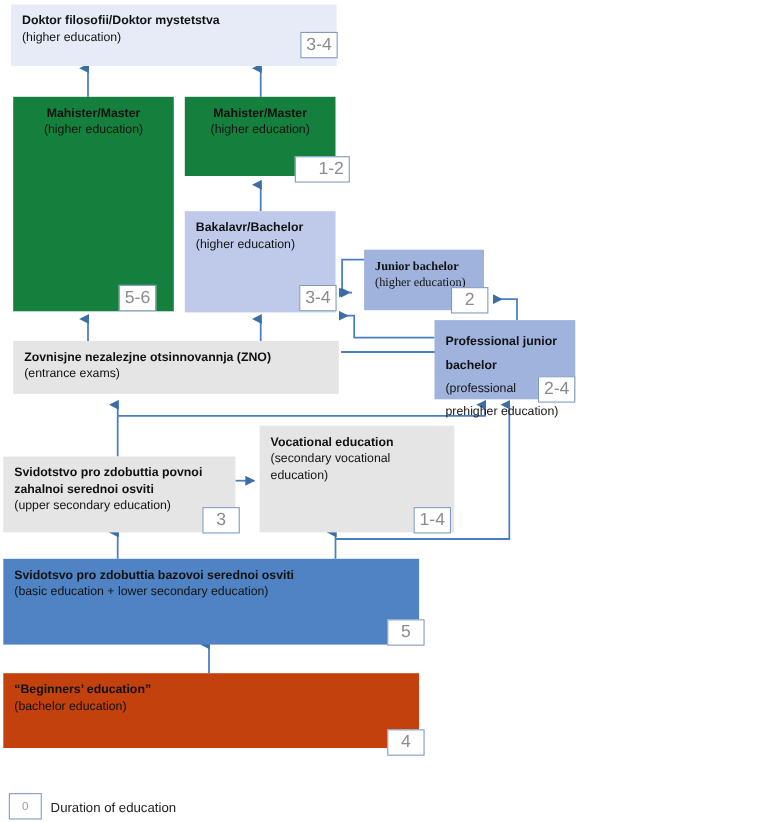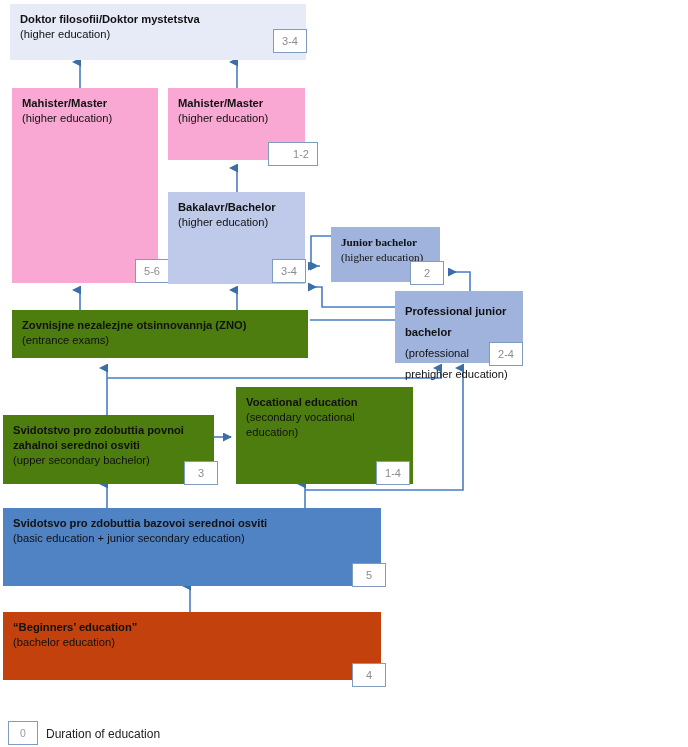--- a/index.html
+++ b/index.html
@@ -17,34 +17,34 @@
     line-height:1.32;
     color:#111111;
   }
   .node .t1{font-weight:bold;font-size:11.2px;display:block;}
   .node .t2{font-size:11.2px;display:block;}
   .node.inline .t1{display:inline;}
   .node.inline .t2{display:inline;}
 
   
   .tone-pale   {background:#e7ebf7;}
-  .tone-light  {background:#f9a8d4;}
+  .tone-light  {background:#15803d;text-align:center;}
   .tone-mid    {background:#bfcaea;}
   .tone-mid2   {background:#9fb3dc;}
-  .tone-steel  {background:#4d7c0f;}
+  .tone-steel  {background:#e5e5e5;}
   .tone-blue   {background:#5083c4;}
   .tone-blue2  {background:#c2410c;}
 
   .dur{
     position:absolute;
     width:32px;height:22px;
     background:#ffffff;
     border:1px solid #7f9cc0;
     color:#8c8c8c;
-    font-size:11px;
+    font-size:16px;
     display:flex;align-items:center;justify-content:center;
   }
 
   .legend-box{
     position:absolute;left:8px;top:721px;
     width:28px;height:22px;background:#ffffff;
     border:1px solid #7f9cc0;color:#9a9a9a;font-size:10.5px;
     display:flex;align-items:center;justify-content:center;
   }
   .legend-label{
@@ -111,21 +111,21 @@
   <div class="node tone-pale" style="left:10px;top:4px;width:296px;height:56px;">
     <span class="t1">Doktor filosofii/Doktor mystetstva</span>
     <span class="t2">(higher education)</span>
   </div>
   <div class="dur" style="left:273px;top:29px;">3-4</div>
 
   <div class="node tone-light" style="left:12px;top:88px;width:146px;height:195px;">
     <span class="t1">Mahister/Master</span>
     <span class="t2">(higher education)</span>
   </div>
-  <div class="dur" style="left:135px;top:259px;text-align:center;">5-6</div>
+  <div class="dur" style="left:108px;top:259px;text-align:center;">5-6</div>
 
   <div class="node tone-light" style="left:168px;top:88px;width:137px;height:72px;">
     <span class="t1">Mahister/Master</span>
     <span class="t2">(higher education)</span>
   </div>
   <div class="dur" style="left:268px;top:142px;padding-left:16px;">1-2</div>
 
   <div class="node tone-mid" style="left:168px;top:192px;width:137px;height:92px;">
     <span class="t1">Bakalavr/Bachelor</span>
     <span class="t2">(higher education)</span>
@@ -143,33 +143,33 @@
   </div>
   <div class="dur" style="left:489px;top:342px;">2-4</div>
 
   <div class="node tone-steel" style="left:12px;top:310px;width:296px;height:48px;">
     <span class="t1">Zovnisjne nezalezjne otsinnovannja (ZNO)</span>
     <span class="t2">(entrance exams)</span>
   </div>
 
   <div class="node tone-steel" style="left:3px;top:415px;width:211px;height:69px;">
     <span class="t1">Svidotstvo pro zdobuttia povnoi zahalnoi serednoi osviti</span>
-    <span class="t2">(upper secondary bachelor)</span>
+    <span class="t2">(upper secondary education)</span>
   </div>
   <div class="dur" style="left:184px;top:461px;">3</div>
 
   <div class="node tone-steel" style="left:236px;top:387px;width:177px;height:97px;">
     <span class="t1">Vocational education</span>
     <span class="t2">(secondary vocational education)</span>
   </div>
   <div class="dur" style="left:376px;top:461px;">1-4</div>
 
   <div class="node tone-blue" style="left:3px;top:508px;width:378px;height:78px;">
     <span class="t1">Svidotsvo pro zdobuttia bazovoi serednoi osviti</span>
-    <span class="t2">(basic education + junior secondary education)</span>
+    <span class="t2">(basic education + lower secondary education)</span>
   </div>
   <div class="dur" style="left:352px;top:563px;">5</div>
 
   <div class="node tone-blue2" style="left:3px;top:612px;width:378px;height:68px;">
     <span class="t1">“Beginners’ education”</span>
     <span class="t2">(bachelor education)</span>
   </div>
   <div class="dur" style="left:352px;top:663px;">4</div>
 
   <div class="legend-box">0</div>

